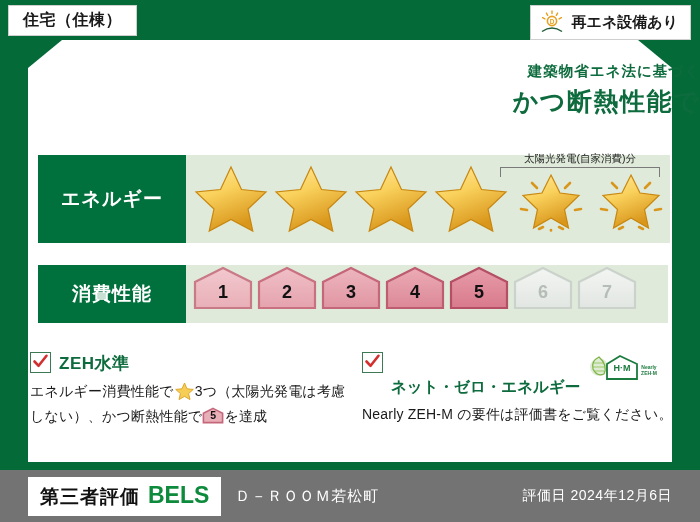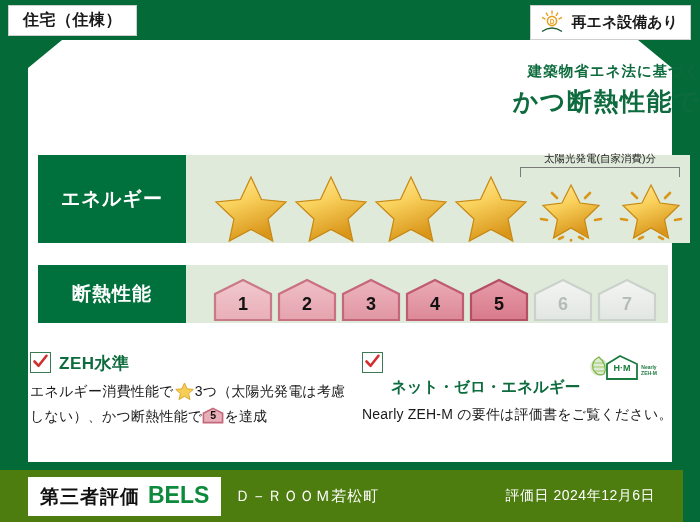--- a/index.html
+++ b/index.html
@@ -64,21 +64,21 @@
     background:#00703C;color:#ffffff;
     font-size:19px;font-weight:bold;
     display:flex;flex-direction:column;align-items:center;justify-content:center;
     text-align:left;letter-spacing:1px;line-height:1.25;
     flex:0 0 148px;
   }
   #row-insul .row-label{font-size:19px;}
   .row-body{
     flex:1;background:#dfeada;
     position:relative;
-    display:flex;align-items:flex-end;padding-left:20px;
+    display:flex;align-items:flex-start;
   }
   
   .stars-wrap{
     display:flex;align-items:center;gap:2px;
     padding-left:6px;margin-top:6px;
   }
   .star-cell{width:78px;height:72px;position:relative;}
   .star-cell svg{width:100%;height:100%;display:block;}
   
   #solar-note{
@@ -125,22 +125,22 @@
   .inline-star{width:19px;height:18px;}
   .inline-house{width:22px;height:17px;position:relative;display:inline-block;vertical-align:-3px;}
   .inline-house svg{width:22px;height:17px;display:block;}
   .inline-house b{
     position:absolute;left:0;right:0;top:3px;text-align:center;
     font-size:10.5px;color:#111;font-weight:bold;line-height:1;
   }
   #zehm-logo{width:72px;height:30px;flex:0 0 72px;}
   
   #footer{
-    position:absolute;left:0;right:17px;bottom:0;height:52px;
-    background:#4d7c0f;
+    position:absolute;left:0;right:0;bottom:0;height:52px;
+    background:#737373;
     display:flex;align-items:center;
   }
   #bels-box{
     background:#ffffff;margin-left:28px;
     padding:5px 12px 6px 12px;display:flex;align-items:baseline;gap:8px;
   }
   #bels-jp{font-size:19px;font-weight:bold;color:#111;letter-spacing:1px;}
   #bels-en{font-size:23px;font-weight:bold;color:#0d8a3c;letter-spacing:0px;}
   #bldg-name{
     color:#ffffff;font-size:15px;margin-left:14px;letter-spacing:1px;
@@ -249,21 +249,21 @@
 
       <div id="solar-note">
         <div class="txt">太陽光発電(自家消費)分</div>
         <div class="bracket"></div>
       </div>
     </div>
   </div>
 
   <div class="rating-row" id="row-insul">
     <div class="row-label">
-      <span>断熱性能</span>
+      <span>消費性能</span>
     </div>
     <div class="row-body">
       <div class="houses-wrap">
 
         <div class="house-cell">
           <svg viewBox="0 0 62 46">
               <defs>
             <linearGradient id="hp1" x1="0" y1="0" x2="0" y2="1">
               <stop offset="0" stop-color="#F2C8CE"></stop>
                   <stop offset="1" stop-color="#E9AFB8"></stop>

